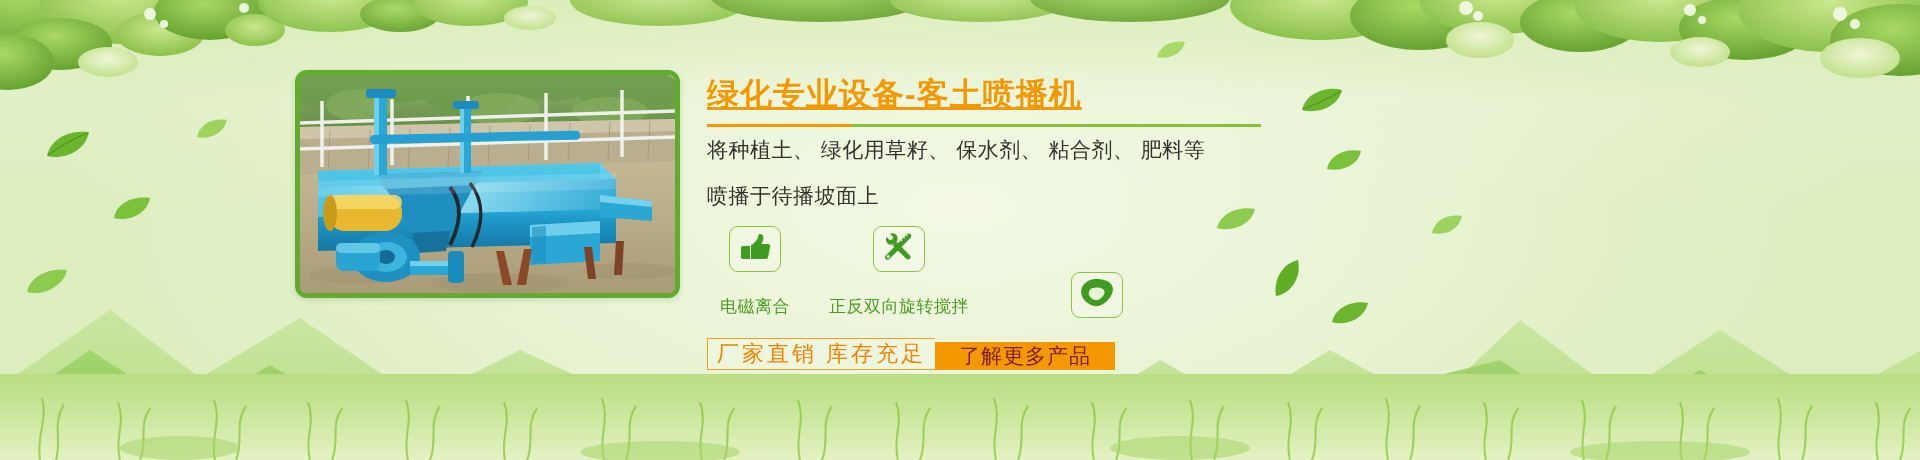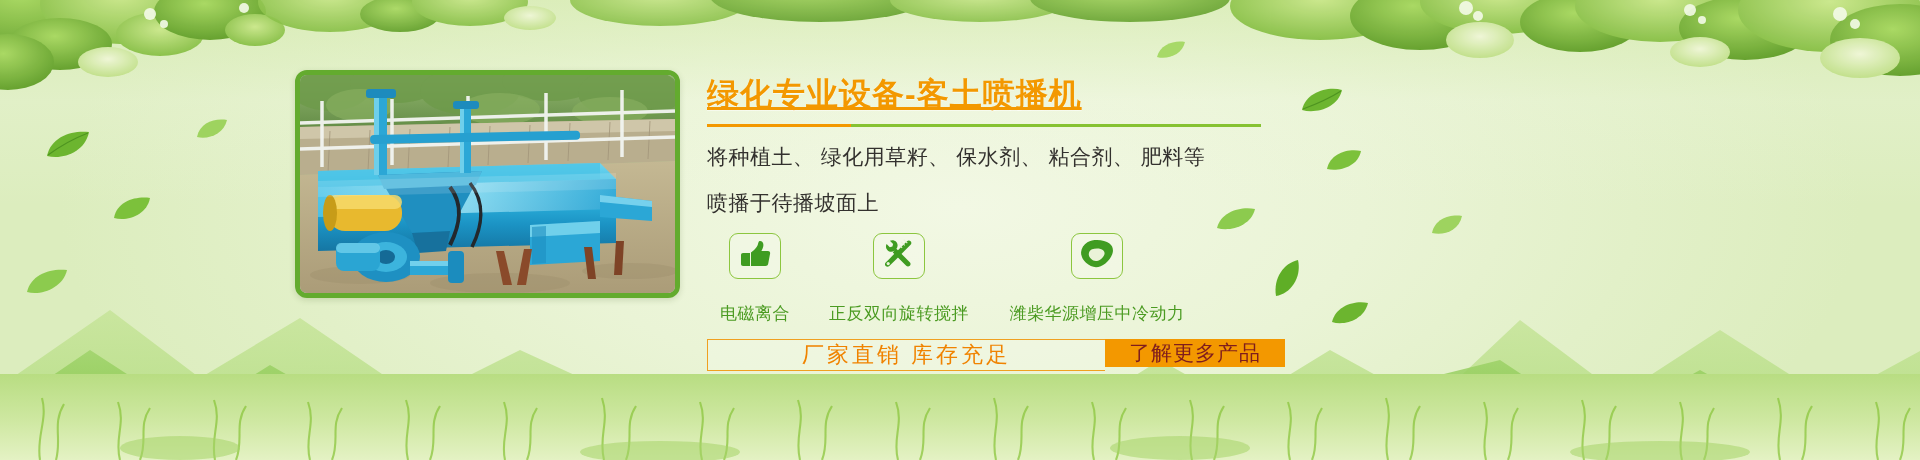--- a/index.html
+++ b/index.html
@@ -69,21 +69,21 @@
     text-decoration:underline;
   }
 
   .rule {
     margin-top:4px;
     width:554px; height:3px;
     background:linear-gradient(90deg,#f39800 0%,#f39800 26%,#86c232 26%,#86c232 100%);
   }
 
   .subtitle {
-    margin-top:16px;
+    margin-top:9px;
     font-size:21px;
     line-height:28px;
     color:#33312e;
     letter-spacing:.5px;
     white-space:nowrap;
   }
 
   
   .features {
     margin-top:16px;
@@ -107,23 +107,23 @@
     letter-spacing:.5px;
   }
   .f1 { width:96px; }
   .f2 { width:176px; margin-left:8px; }
   .f3 { width:200px; margin-left:10px; }
 
   
   .cta-row {
     margin-top:14px;
     display:flex;
-    align-items:flex-start;
+    align-items:flex-end;
     height:38px;
-    width:578px;
+    width:408px;
   }
   .cta-outline {
     flex:1;
     border:1.5px solid #f0a020;
     border-right:none;
     background:rgba(255,255,255,.18);
     display:flex; align-items:center; justify-content:center;
     color:#f08300;
     font-size:22px;
     letter-spacing:3px;
@@ -532,21 +532,20 @@
 
       <div class="feature f3">
         <div class="feature-icon">
           <span>
             <svg width="34" height="30" viewBox="0 0 34 30">
               <path d="M17,1 C22,1 26.5,2.2 29.5,4.6 C32.5,7 33.6,10.4 32.6,14 C31.6,17.7 29,21.6 25.4,24.4 C22.4,26.8 19,28.2 16,28.2 C12.6,28.2 9,26.6 6,23.8 C2.8,20.8 0.8,16.8 1.1,13 C1.4,9 3.8,5.4 7.4,3.2 C10.2,1.5 13.6,1 17,1 Z" fill="#3f9c21"></path>
               <path d="M17,9.4 C19.6,9.4 21.8,10 23.1,11.2 C24.5,12.4 24.9,14.1 24.3,15.8 C23.7,17.6 22.2,19.3 20.4,20.5 C18.9,21.5 17.2,22 15.8,22 C14.1,22 12.4,21.2 11,19.8 C9.5,18.4 8.6,16.5 8.8,14.7 C9,12.8 10.2,11.1 12,10.2 C13.4,9.6 15.2,9.4 17,9.4 Z" fill="#eaf3d8"></path>
             </svg>
           </span>
         </div>
-        <div class="feature-label">潍柴华源增压中冷动力</div>
       </div>
 
     </div>
 
     <div class="cta-row">
       <div class="cta-outline">厂家直销  库存充足</div>
       <div class="cta-solid">了解更多产品</div>
     </div>
 
   </div>

